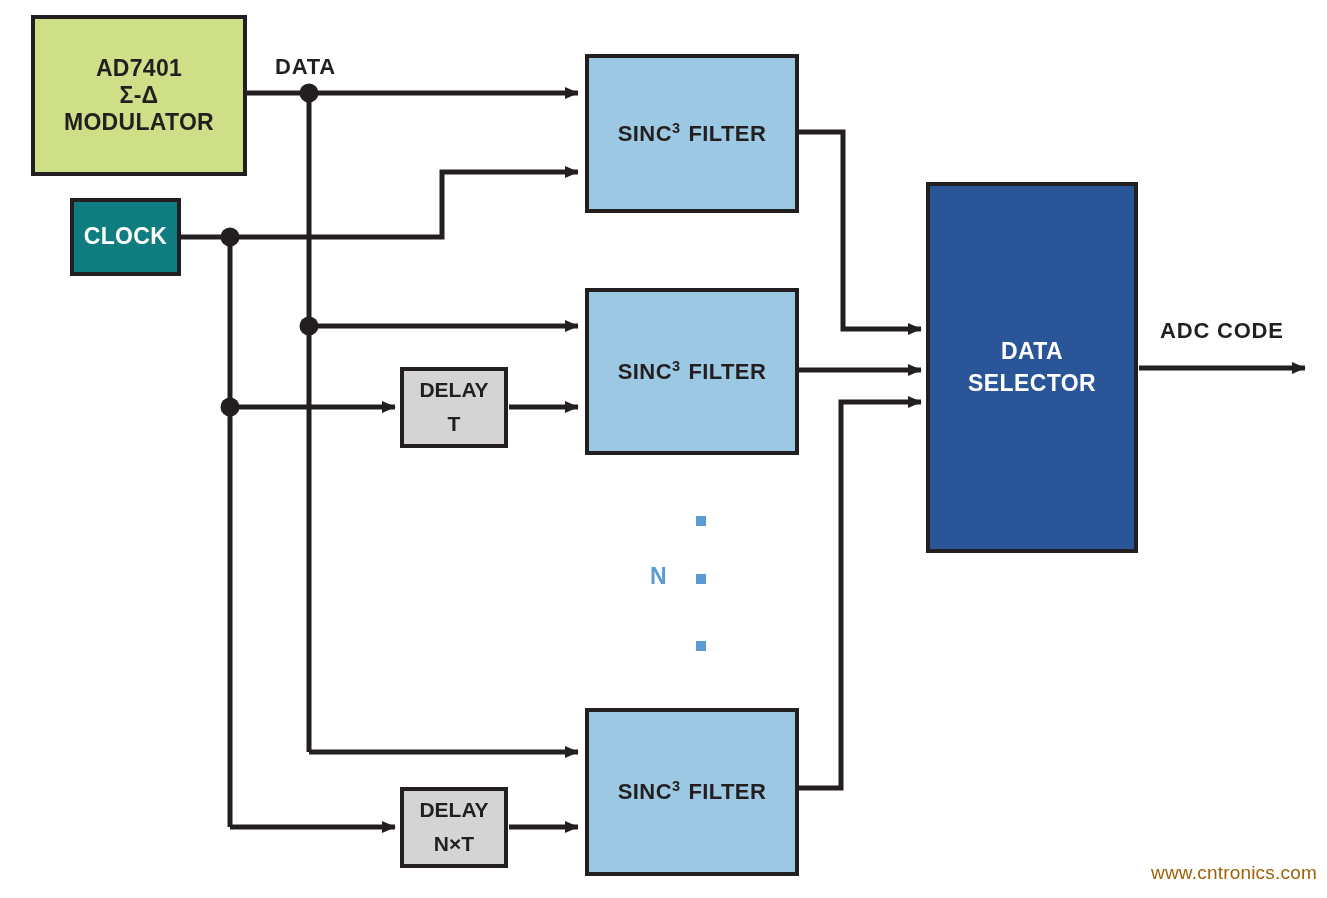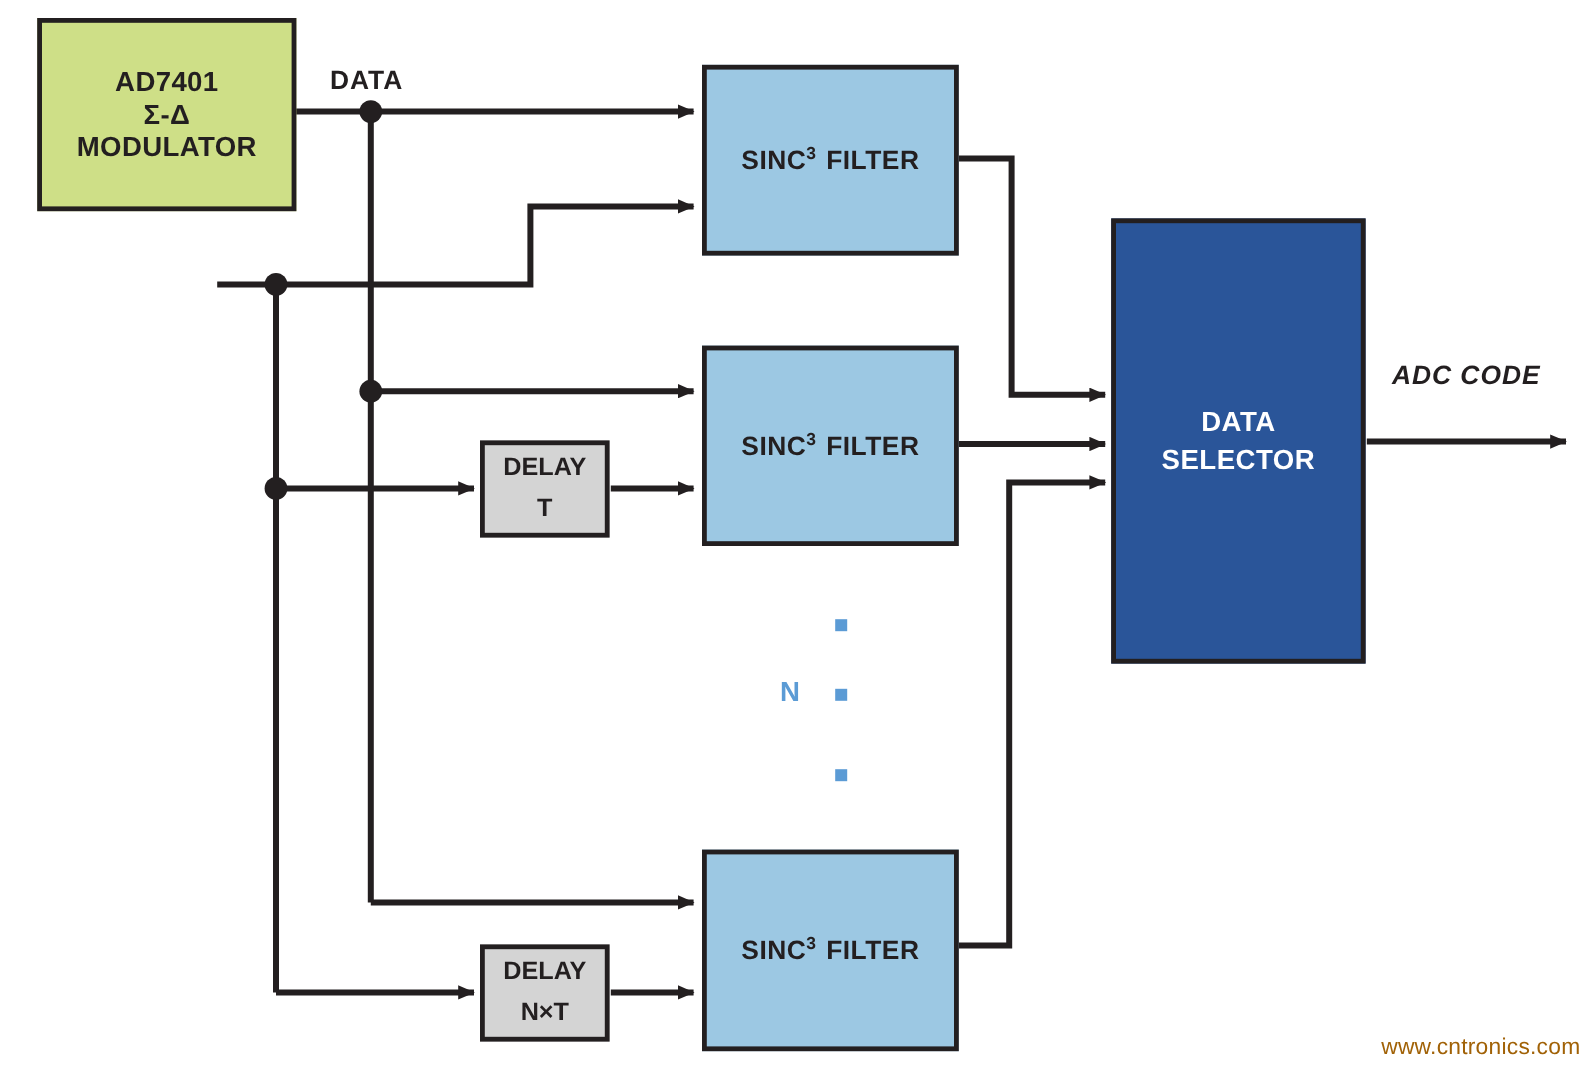--- a/index.html
+++ b/index.html
@@ -85,21 +85,21 @@
   .wire-label {
     position: absolute;
     font-weight: bold;
     font-size: 22px;
     color: #231f20;
     letter-spacing: 0.8px;
     white-space: nowrap;
     z-index: 4;
   }
   .label-data { left: 275px; top: 54px; }
-  .label-adccode { left: 1160px; top: 300px; font-style: italic; }
+  .label-adccode { left: 1160px; top: 318px; }
   .ellipsis-group {
     position: absolute;
     left: 650px; top: 505px;
     width: 70px; height: 155px;
     z-index: 4;
   }
   .ellipsis-n {
     position: absolute;
     left: 0px; top: 58px;
     font-size: 23px;
@@ -181,20 +181,23 @@
   </svg>
 
   <div class="box box-modulator">
     <div>
       <div>AD7401</div>
       <div>Σ-Δ</div>
       <div>MODULATOR</div>
     </div>
   </div>
 
+  <div class="box box-clock">
+    <span>CLOCK</span>
+  </div>
 
   <div class="box box-filter filter-1">
     <span><span>SINC</span><span class="sup">3</span><span class="filter-gap"></span><span>FILTER</span></span>
   </div>
 
   <div class="box box-filter filter-2">
     <span><span>SINC</span><span class="sup">3</span><span class="filter-gap"></span><span>FILTER</span></span>
   </div>
 
   <div class="box box-filter filter-3">

